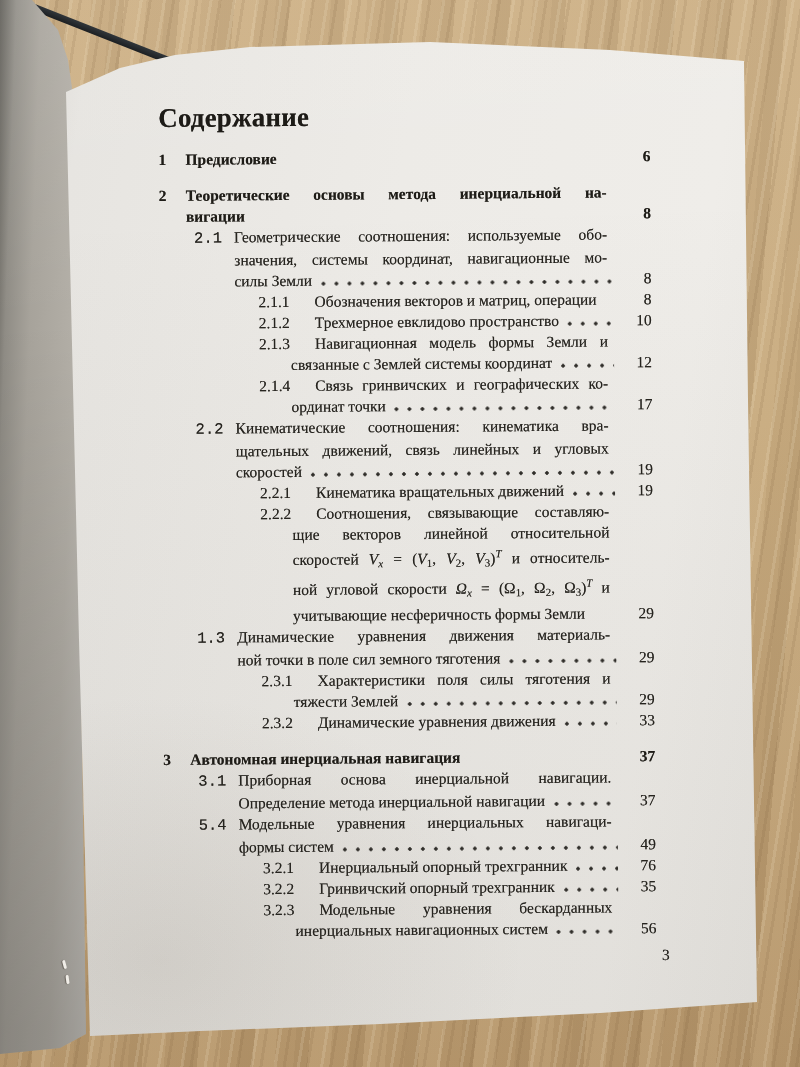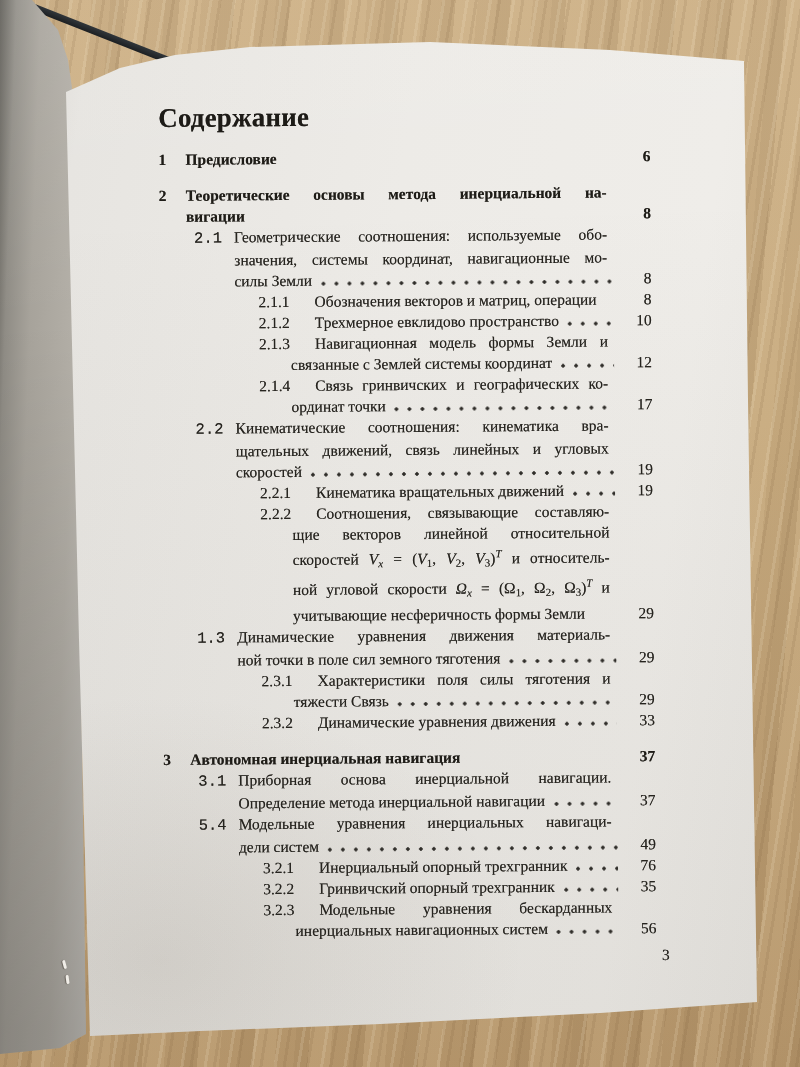--- a/index.html
+++ b/index.html
@@ -230,21 +230,21 @@
             <span class="pnum">29</span>
           </div>
         </div>
         <div class="entry lv3">
           <div class="row">
             <span class="num">2.3.1</span>
             <span class="txt-fill">Характеристики поля силы тяготения и</span>
           </div>
           <div class="row">
             <span class="ind"></span>
-            <span class="txt-last">тяжести Связь</span>
+            <span class="txt-last">тяжести Землей</span>
             <span class="dots"></span>
             <span class="pnum">29</span>
           </div>
         </div>
         <div class="entry lv3">
           <div class="row">
             <span class="num">2.3.2</span>
             <span class="txt-last">Динамические уравнения движения</span>
             <span class="dots"></span>
             <span class="pnum">33</span>
@@ -270,21 +270,21 @@
             <span class="pnum">37</span>
           </div>
         </div>
         <div class="entry lv2">
           <div class="row">
             <span class="num">5.4</span>
             <span class="txt-fill">Модельные уравнения инерциальных навигаци-</span>
           </div>
           <div class="row">
             <span class="ind"></span>
-            <span class="txt-last">дели систем</span>
+            <span class="txt-last">формы систем</span>
             <span class="dots"></span>
             <span class="pnum">49</span>
           </div>
         </div>
         <div class="entry lv3">
           <div class="row">
             <span class="num">3.2.1</span>
             <span class="txt-last">Инерциальный опорный трехгранник</span>
             <span class="dots"></span>
             <span class="pnum">76</span>

